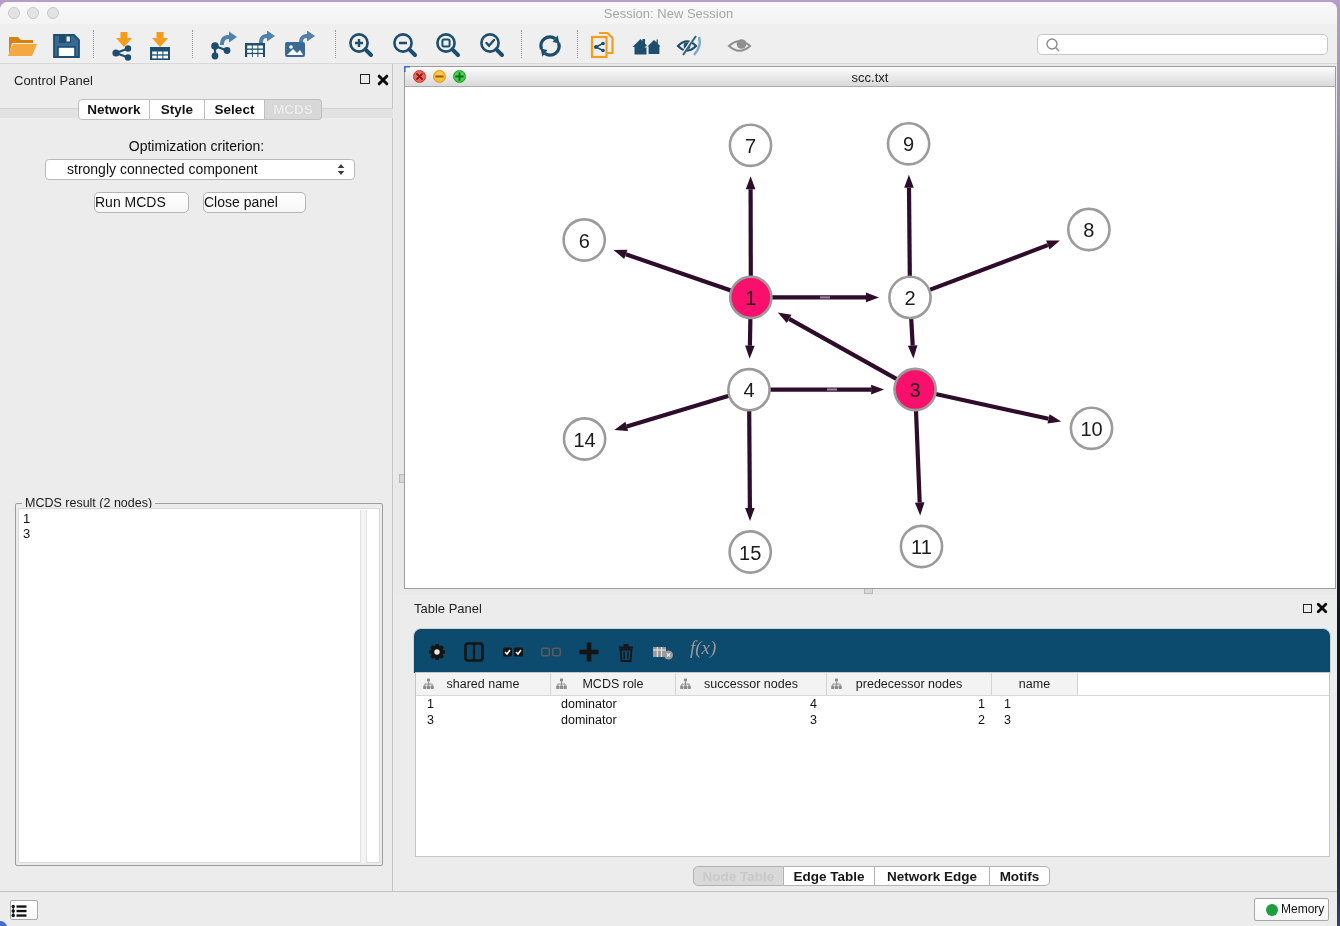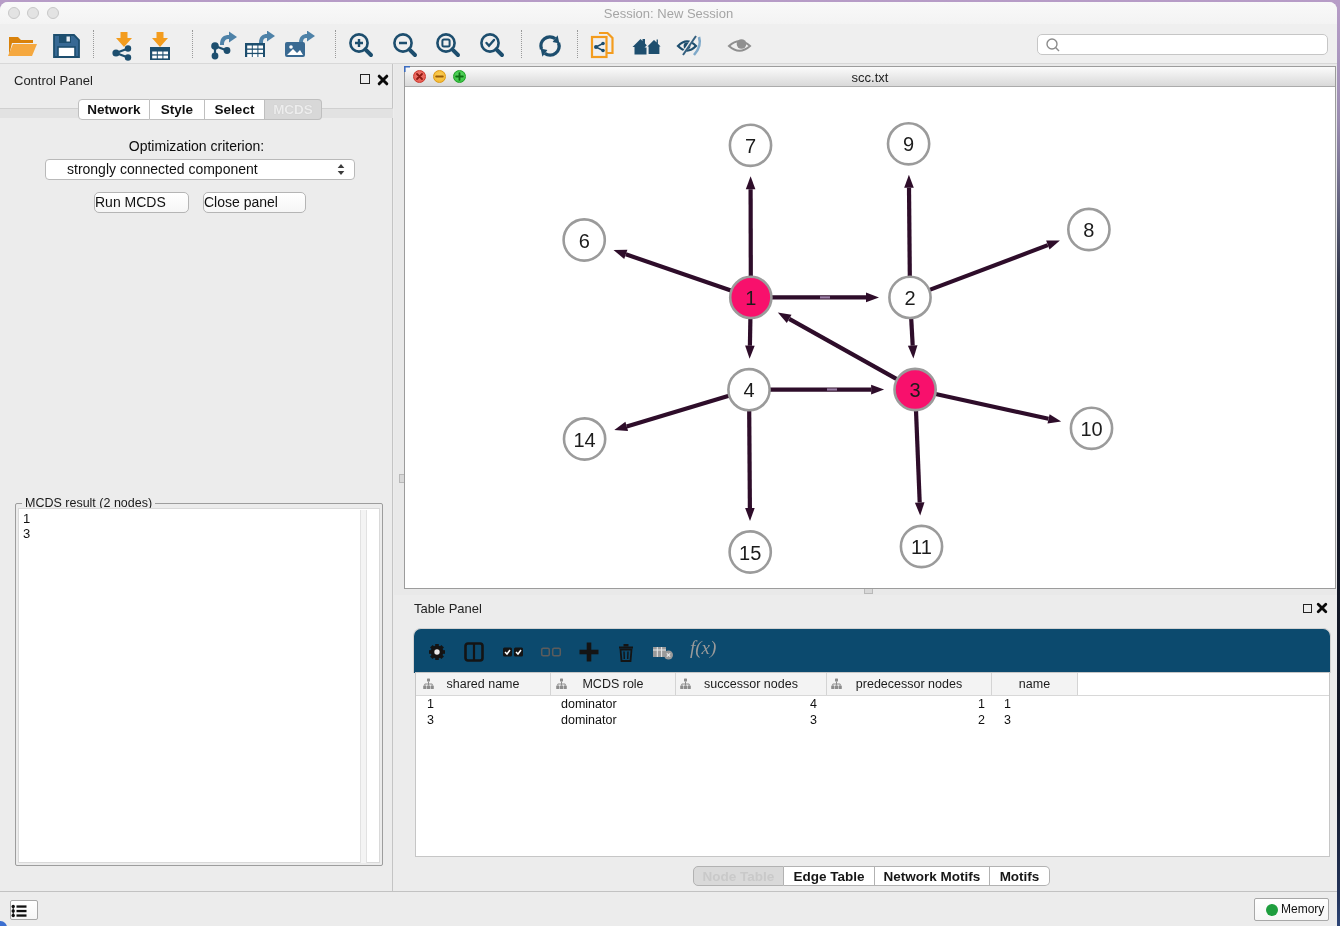--- a/index.html
+++ b/index.html
@@ -404,21 +404,21 @@
       <div class="trow" style="left:588px;top:24px">1</div>
       <div class="trow" style="left:11px;top:40px">3</div>
       <div class="trow" style="left:145px;top:40px">dominator</div>
       <div class="trow" style="left:330px;top:40px;width:71px;text-align:right">3</div>
       <div class="trow" style="left:480px;top:40px;width:89px;text-align:right">2</div>
       <div class="trow" style="left:588px;top:40px">3</div>
     </div>
     <div class="btabs" style="left:299px;top:271px">
       <div class="btab sel first" style="width:91px">Node Table</div>
       <div class="btab" style="width:91px">Edge Table</div>
-      <div class="btab" style="width:115px">Network Motifs</div>
+      <div class="btab" style="width:115px">Network Edge</div>
       <div class="btab last" style="width:60px">Motifs</div>
     </div>
   </div>
   <div id="statusbar">
     <div class="btn" style="left:10px;top:8px;width:28px;height:20px;border-radius:2px;border-color:#a8a8a8">
       <svg width="16" height="14" style="margin-top:3px" viewBox="0 0 16 14">
           <circle cx="2.2" cy="2.5" r="1.7" fill="#111"></circle>
           <circle cx="2.2" cy="7" r="1.7" fill="#111"></circle>
           <circle cx="2.2" cy="11.5" r="1.7" fill="#111"></circle>
           <line x1="2.2" y1="2.5" x2="2.2" y2="11.5" stroke="#111" stroke-width="1"></line>

